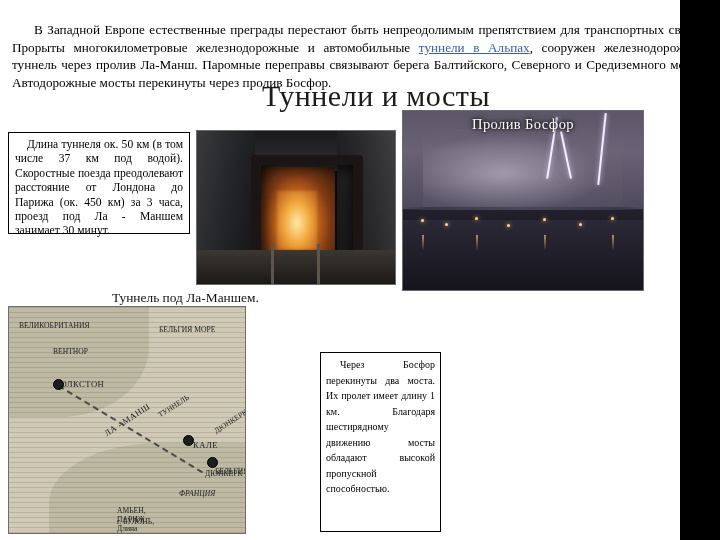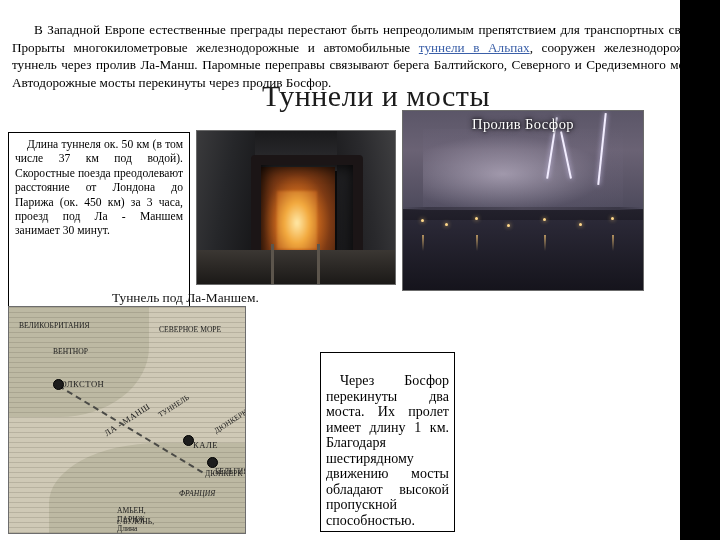--- a/index.html
+++ b/index.html
@@ -53,21 +53,21 @@
     letter-spacing: 0.5px;
     white-space: nowrap;
   }
 
   
   #tunnel-facts-box {
     position: absolute;
     left: 8px;
     top: 132px;
     width: 182px;
-    height: 181px;
+    height: 102px;
     border: 1px solid #000000;
     background: #ffffff;
     box-sizing: border-box;
     padding: 5px 6px 4px 6px;
     font-size: 11.6px;
     line-height: 14.4px;
     text-align: justify;
     font-family: "Liberation Serif", serif;
   }
   #tunnel-facts-box .indent {
@@ -240,27 +240,27 @@
     font-family: "Liberation Serif", serif;
     font-size: 13.4px;
     color: #111111;
   }
 
   
   #bosphorus-text-box {
     position: absolute;
     left: 320px;
     top: 352px;
-    width: 135px;
+    width: 121px;
     height: 180px;
     border: 1px solid #000000;
     box-sizing: border-box;
     background: #ffffff;
-    padding: 20px 5px;
-    font-size: 14px;
+    padding: 4px 5px;
+    font-size: 10px;
     line-height: 15.5px;
     text-align: justify;
     font-family: "Liberation Serif", serif;
   }
   #bosphorus-text-box .indent {
     display: inline-block;
     width: 14px;
   }
 
   
@@ -336,21 +336,21 @@
     <div class="map-dot" style="left:44px; top:72px;"></div>
     <div class="map-dot" style="left:174px; top:128px;"></div>
     <div class="map-dot" style="left:198px; top:150px;"></div>
     <div id="map-label-layer">
         <div class="map-label" style="left: 44px; top: 40px;">ВЕНТНОР</div>
         <div class="map-label big" style="left: 44px; top: 72px;">ФОЛКСТОН</div>
         <div class="map-label rot big" style="left: 96px; top: 122px;">ЛА - МАНШ</div>
         <div class="map-label rot" style="left: 150px; top: 104px;">ТУННЕЛЬ</div>
         <div class="map-label big" style="left: 184px; top: 133px;">КАЛЕ</div>
         <div class="map-label rot" style="left: 206px; top: 120px;">ДЮНКЕРК</div>
-        <div class="map-label" style="left: 150px; top: 18px;">СЕВЕРНОЕ МОРЕ</div>
+        <div class="map-label" style="left: 150px; top: 18px;">БЕЛЬГИЯ МОРЕ</div>
         <div class="map-label" style="left: 10px; top: 14px;">ВЕЛИКОБРИТАНИЯ</div>
         <div class="map-label" style="left: 170px; top: 182px; font-style: italic;">ФРАНЦИЯ</div>
         <div class="map-label" style="left: 206px; top: 160px;">БЕЛЬГИЯ</div>
         <div class="map-label" style="left: 196px; top: 162px;">ДЮНКЕРК</div>
         <div class="map-label" style="left: 108px; top: 190px; margin-top: 20px;">г. БУЛОНЬ,</div>
         <div class="map-label" style="left: 108px; top: 199px; text-align: right;">АМЬЕН,</div>
         <div class="map-label" style="left: 108px; top: 208px;">ПАРИЖ</div>
         <div class="map-label" style="left: 108px; top: 217px;">Длина</div>
       </div>
   </div>

